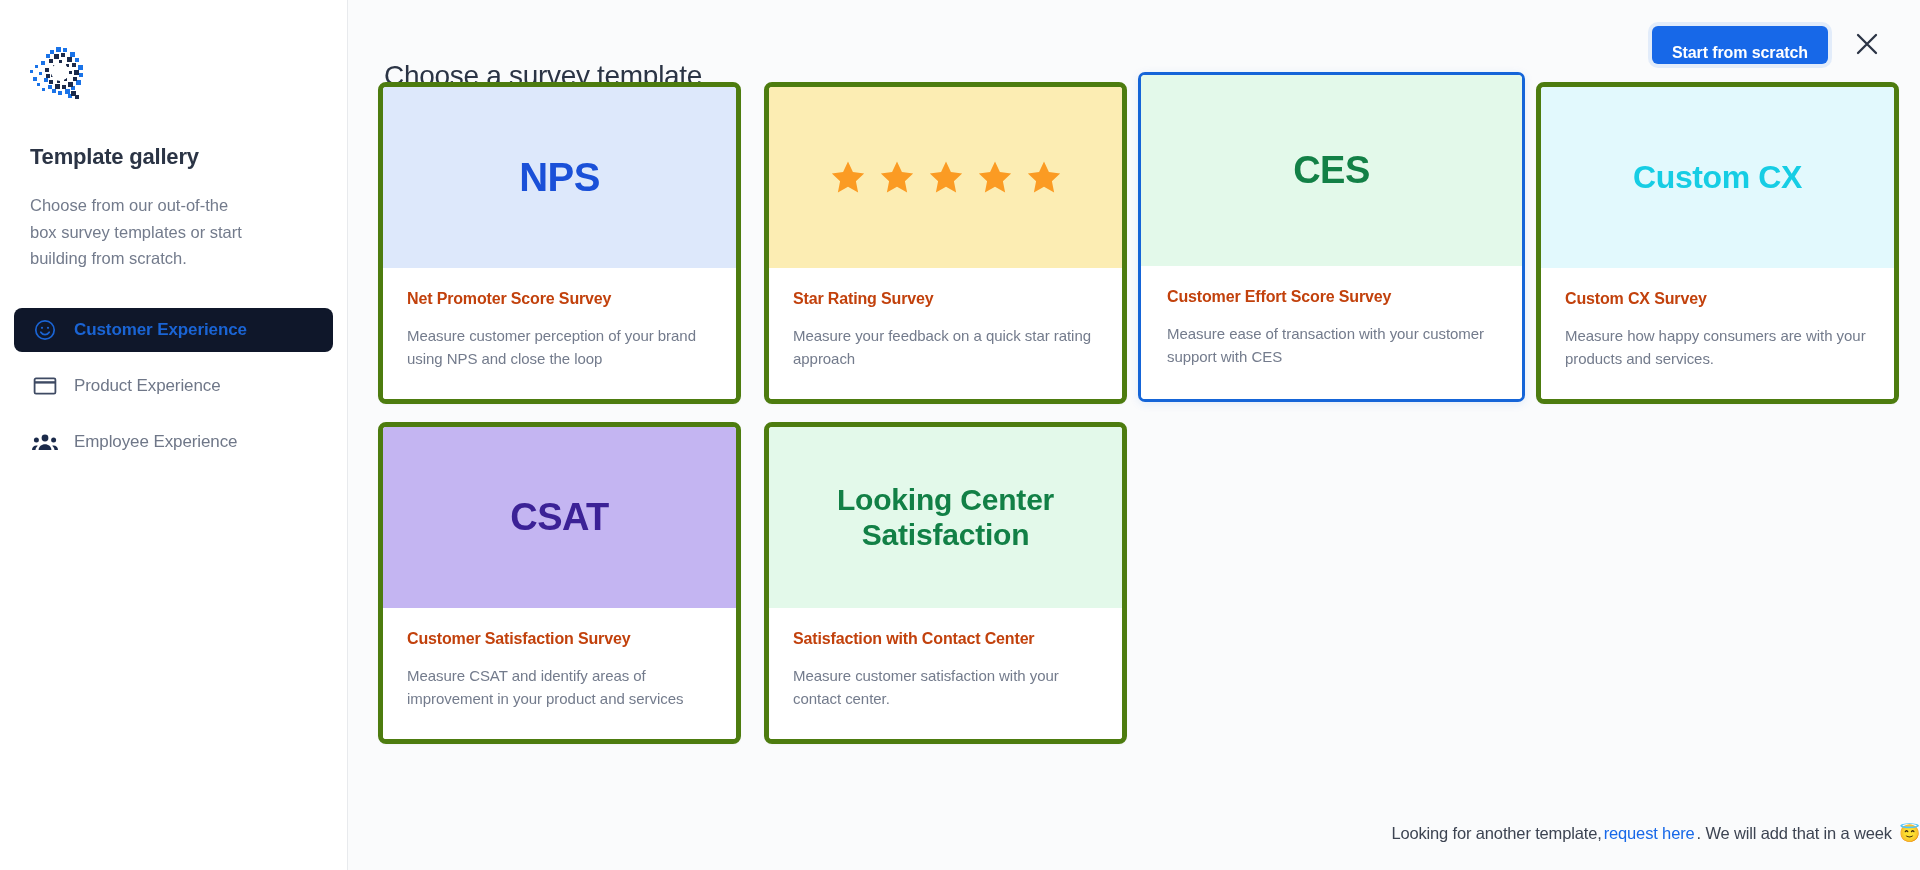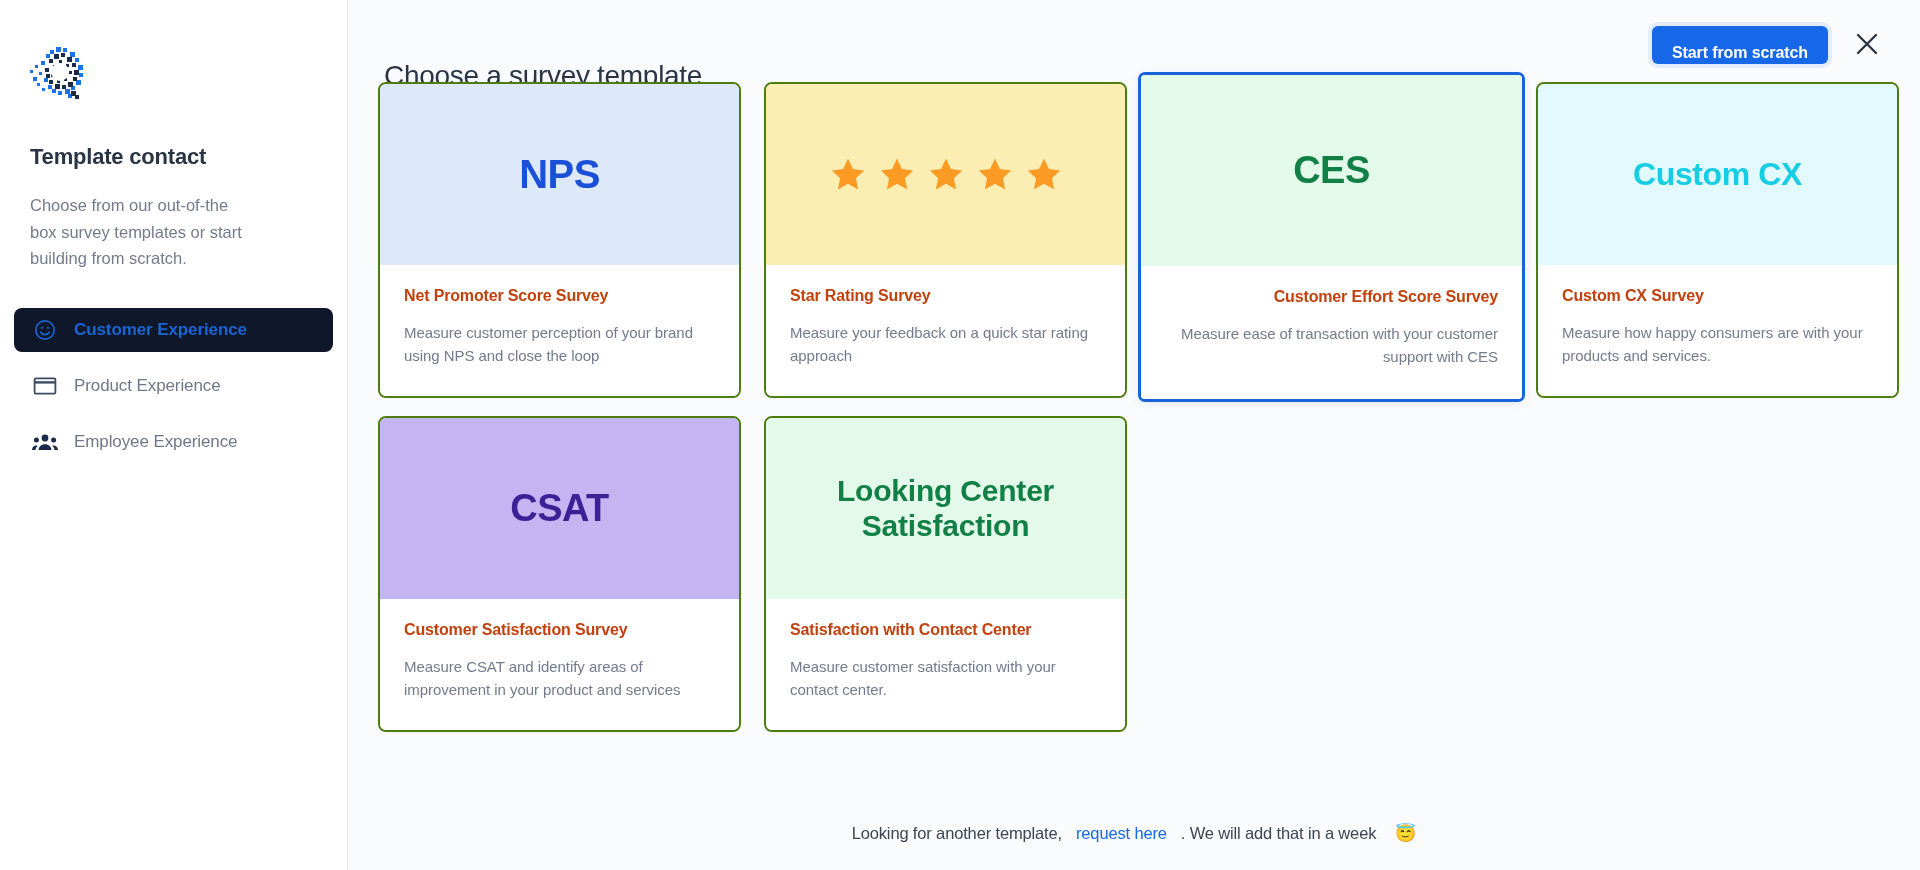--- a/index.html
+++ b/index.html
@@ -151,21 +151,21 @@
     display: grid;
     grid-template-columns: repeat(4, 363px);
     column-gap: 23px;
     row-gap: 18px;
     padding: 10px 0 0 30px;
   }
 
   .card {
     width: 363px;
     background: #ffffff;
-    border: 2px solid #4d7c0f;
+    border: 5px solid #4d7c0f;
     border-radius: 8px;
     overflow: hidden;
     cursor: pointer;
     box-shadow: 0 1px 2px rgba(36,48,80,0.035);
     align-self: start;
   }
   .card.selected {
     border: 3px solid #1565d8;
     border-radius: 7px;
     margin: -10px -12px -12px -12px;
@@ -197,21 +197,21 @@
     display: flex;
     gap: 9px;
     align-items: center;
     justify-content: center;
   }
 
   .card-body {
     padding: 22px 24px 28px 24px;
     background: #ffffff;
   }
-  .card.selected .card-body { padding: 22px 24px 30px 26px; text-align: right; }
+  .card.selected .card-body { padding: 22px 24px 30px 26px; }
 
   .card-title {
     font-size: 16px;
     font-weight: bold;
     color: #c2410c;
     letter-spacing: -0.15px;
     margin-bottom: 16px;
   }
   .card-desc {
     font-size: 15px;
@@ -221,25 +221,24 @@
   }
 
   
   .footer {
     position: absolute;
     left: 0;
     right: 0;
     bottom: 26px;
     display: flex;
     align-items: center;
-    justify-content: center;
+    justify-content: flex-end;
     font-size: 16.5px;
     color: #3d4452;
     letter-spacing: -0.15px;
-    gap: 12px;
   }
   .footer a {
     color: #1768e8;
     text-decoration: none;
     margin: 0 2px;
   }
   .footer .emoji { margin-left: 7px; font-size: 17px; }
 </style>
 </head>
 <body>
@@ -296,21 +295,21 @@
             <rect x="36" y="34" width="3" height="3"></rect>
           <rect x="29" y="36" width="3" height="3"></rect>
             <rect x="23" y="30" width="3" height="3"></rect>
           <rect x="43" y="47" width="5" height="5"></rect>
             <rect x="47" y="51" width="4" height="4"></rect>
         </g>
         <circle cx="32" cy="28" r="9" fill="#ffffff"></circle>
       </svg>
     </div>
 
-    <h1 class="sidebar-title">Template contact</h1>
+    <h1 class="sidebar-title">Template gallery</h1>
 
     <p class="sidebar-desc">Choose from our out-of-the box survey templates or start building from scratch.</p>
 
     <nav class="nav">
 
       <div class="nav-item active">
         <span class="nav-icon">
           <svg width="24" height="24" viewBox="0 0 24 24" fill="none" stroke="#1a64d4" stroke-width="1.7">
             <circle cx="12" cy="12" r="9.2"></circle>
             <circle cx="9" cy="9.8" r="1.1" fill="#1a64d4" stroke="none"></circle>

